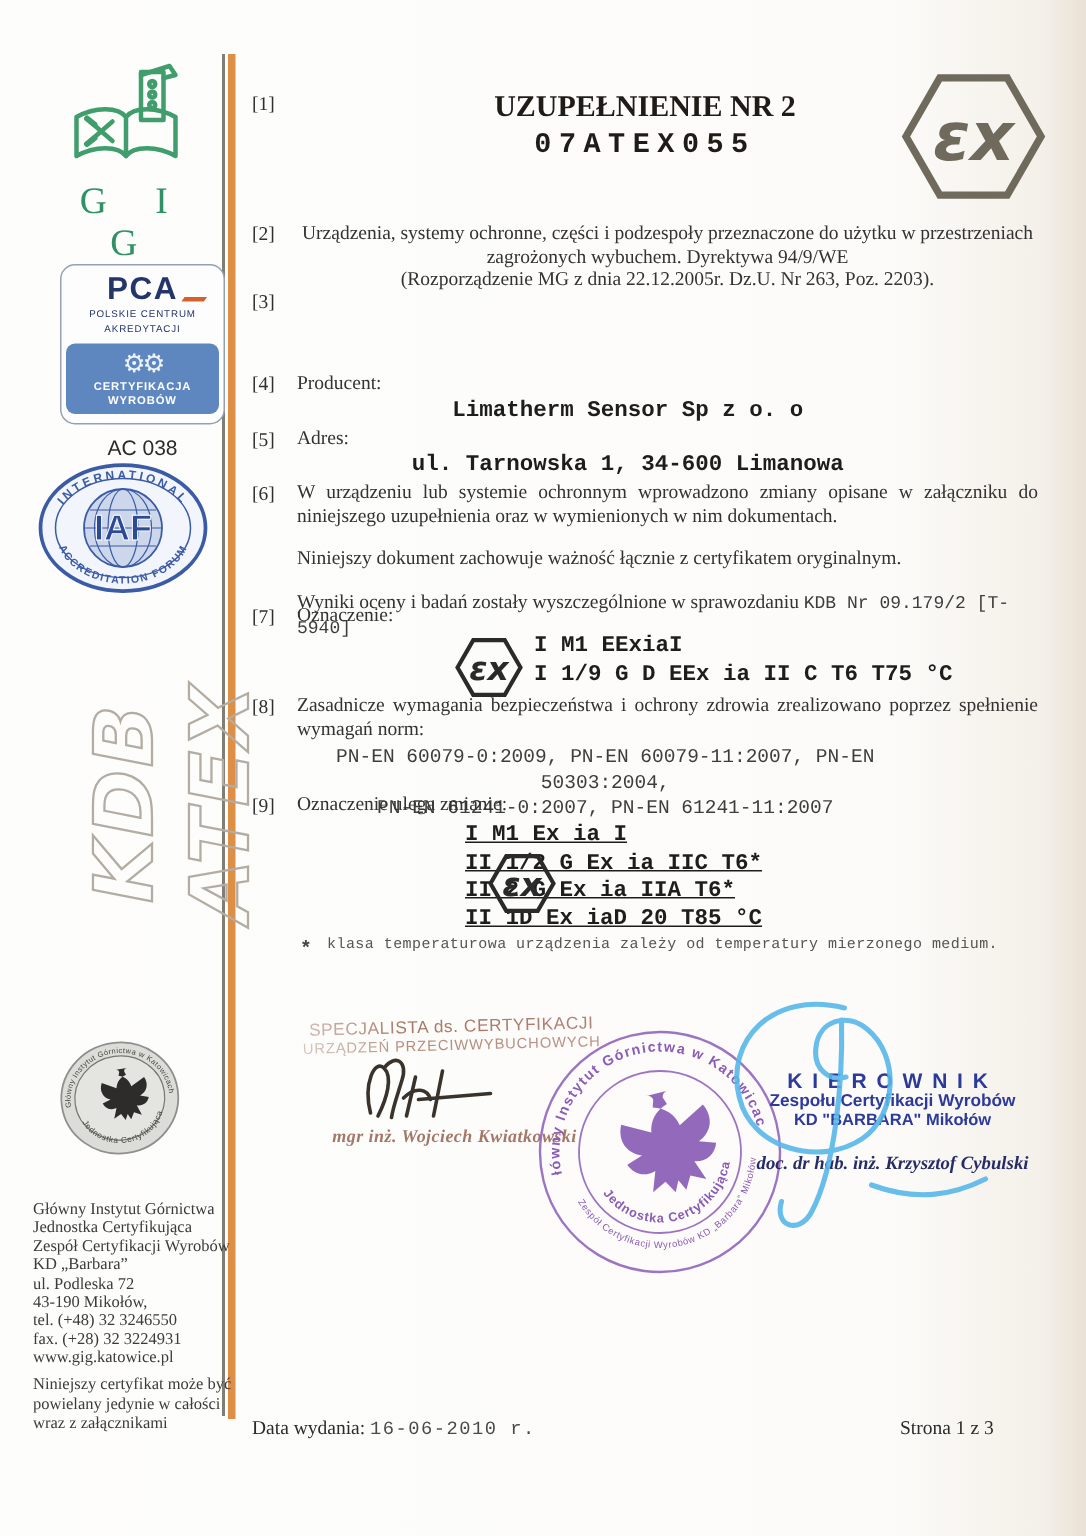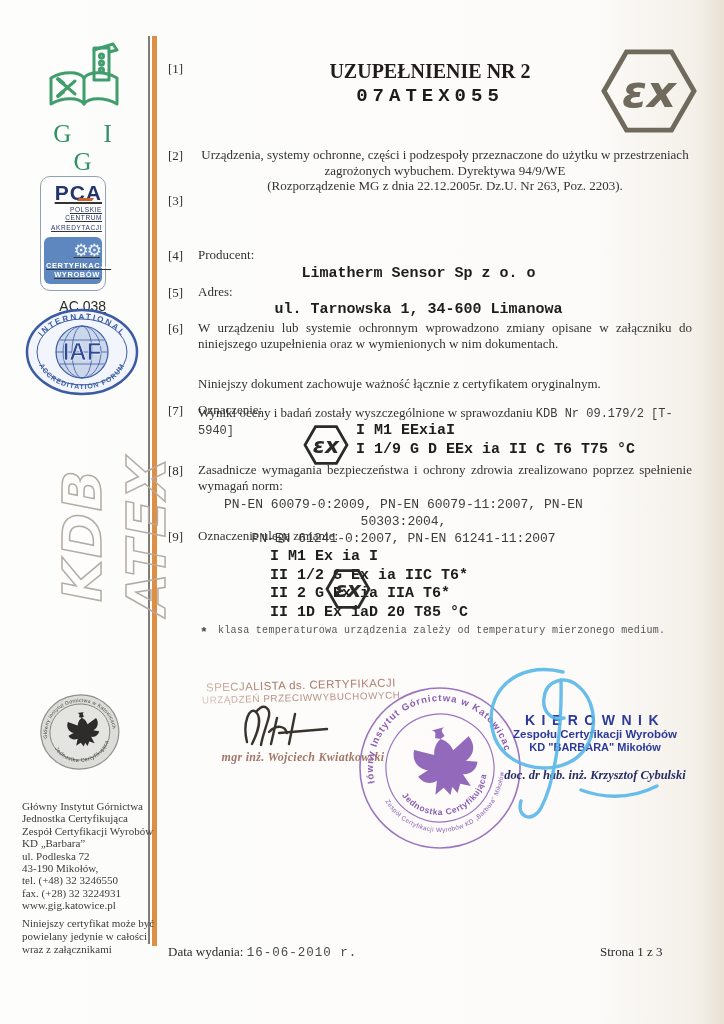--- a/index.html
+++ b/index.html
@@ -8,21 +8,21 @@
     background:linear-gradient(90deg,#fdfdfc 0%,#fcfbf9 82%,#f4f0e9 96%,#e8e1d4 100%);
     font-family:"Liberation Serif", serif;color:#333;
   }
   .abs{position:absolute;}
   
   .div-dark{left:148px;top:36px;width:1.5px;height:908px;background:#57534b;opacity:.75;}
   .div-orange{left:151.5px;top:36px;width:5px;height:910px;background:#dd8f45;}
   
   .gig-wrap{left:28px;top:42px;width:112px;text-align:center;}
   .gig-text{font-size:25px;color:#2f9165;letter-spacing:13px;margin-top:2px;padding-left:10px;}
-  .pca-wrap{left:40px;top:176px;width:66px;text-align:right;text-decoration:underline;}
+  .pca-wrap{left:40px;top:176px;width:110px;text-align:center;}
   .pca-badge{border:1.5px solid #93a0b5;border-radius:10px;padding:5px 3px 6px;background:#fdfdfd;}
   .pca-word{position:relative;font-family:"Liberation Sans",sans-serif;font-weight:bold;font-size:21px;color:#24356b;letter-spacing:1px;line-height:22px;}
   .pca-word::after{content:"";position:absolute;right:9px;bottom:3px;width:15px;height:3px;background:#d2622a;transform:skewX(-35deg);}
   .pca-sub{font-family:"Liberation Sans",sans-serif;font-size:6.5px;color:#24356b;letter-spacing:.6px;line-height:8px;margin-top:2px;}
   .pca-box{background:#5d87be;border-radius:6px;margin-top:5px;padding:4px 2px 5px;color:#fff;}
   .pca-gears{font-size:17px;line-height:20px;color:#eef3fa;letter-spacing:-2px;}
   .pca-boxtext{font-family:"Liberation Sans",sans-serif;font-weight:bold;font-size:7.5px;letter-spacing:.6px;line-height:9px;margin-top:0;}
   .pca-code{font-family:"Liberation Sans",sans-serif;font-size:14px;color:#2b2b2b;margin-top:7px;}
   .kdb{left:-67px;top:503px;width:300px;height:64px;transform:rotate(-90deg);
        font-family:"DejaVu Sans",sans-serif;font-weight:bold;font-style:italic;
@@ -206,21 +206,21 @@
       <div class="content">
         <div class="label">Adres:</div>
         <div class="center monoB mr30" style="margin-top:1px;">ul. Tarnowska 1, 34-600 Limanowa</div>
       </div>
     </div>
 
     <div class="sec" style="top:320px;">
       <span class="num">[6]</span>
       <div class="content body13">
         <div class="just">W urządzeniu lub systemie ochronnym wprowadzono zmiany opisane w załączniku do niniejszego uzupełnienia oraz w wymienionych w nim dokumentach.</div>
-        <div style="margin-top:25px;">Niniejszy dokument zachowuje ważność łącznie z certyfikatem oryginalnym.</div>
+        <div style="margin-top:13px;">Niniejszy dokument zachowuje ważność łącznie z certyfikatem oryginalnym.</div>
         <div style="margin-top:13px;">
           <span>Wyniki oceny i badań zostały wyszczególnione w sprawozdaniu </span><span class="mono12">KDB Nr 09.179/2 [T-5940]</span>
         </div>
       </div>
     </div>
 
     <div class="sec" style="top:402px;">
       <span class="num">[7]</span>
       <div class="content">
         <div class="label">Oznaczenie:</div>
@@ -250,21 +250,21 @@
 
     <div class="sec" style="top:528px;">
       <span class="num">[9]</span>
       <div class="content">
         <div class="label">Oznaczenie ulega zmianie:</div>
         <div class="markrow" style="height:80px;">
           <svg class="hexsmall" style="left:127px;top:20px;" width="46" height="42" viewBox="0 0 100 92">
             <polygon points="4,46 27,6 73,6 96,46 73,86 27,86" fill="none" stroke="#2a2a2a" stroke-width="6"></polygon>
             <text x="50" y="64" text-anchor="middle" font-family="DejaVu Sans,sans-serif" font-style="italic" font-weight="bold" font-size="48" fill="#2a2a2a">εx</text>
           </svg>
-          <div class="monoB" style="margin-left:72px;">
+          <div class="monoB" style="margin-left:112px;text-decoration:underline;">
             <div>I M1 Ex ia I</div>
             <div>II 1/2 G Ex ia IIC T6*</div>
             <div>II 2 G Ex ia IIA T6*</div>
             <div>II 1D Ex iaD 20 T85 °C</div>
           </div>
         </div>
       </div>
     </div>
 
     <div class="sec" style="top:625px;">

